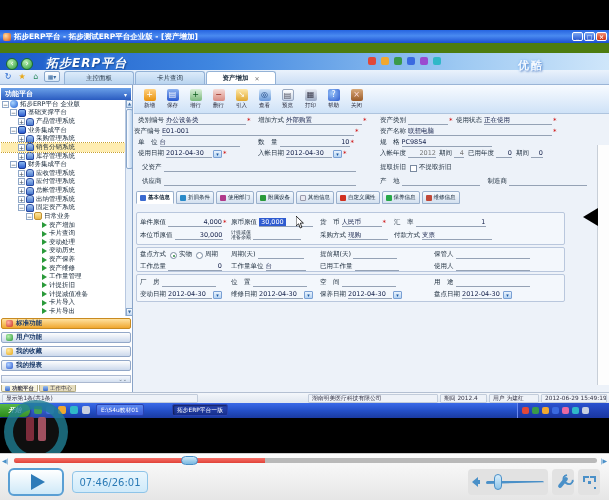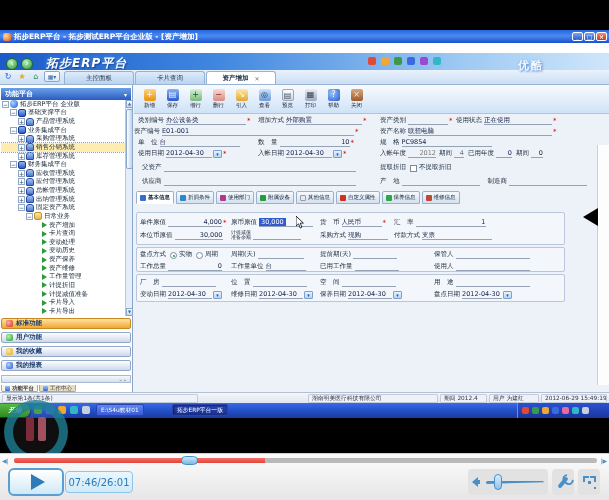--- a/index.html
+++ b/index.html
@@ -1,21 +1,21 @@
 <!DOCTYPE html>
 <html><head>
 <meta charset="utf-8">
 <style>
   *{margin:0;padding:0;box-sizing:border-box}
   html,body{width:609px;height:500px;background:#000;overflow:hidden;
     font-family:"DejaVu Sans","Liberation Sans",sans-serif;}
   #stage{position:relative;width:609px;height:500px;background:#000}
 
   
-  #video{position:absolute;left:0;top:30px;width:609px;height:388px;background:#ffffff;overflow:hidden}
+  #video{position:absolute;left:0;top:30px;width:609px;height:388px;background:#4d7c0f;overflow:hidden}
 
   
   #titlebar{position:absolute;left:0;top:0;width:609px;height:13px;
     background:linear-gradient(180deg,#2664e0 0%,#4a8af0 45%,#1b4fd0 100%);
     display:flex;align-items:center;color:#fff;font-size:7.5px;font-weight:bold;padding:0 3px;white-space:nowrap}
   #titlebar .appico{width:8px;height:8px;border-radius:2px;margin-right:3px;flex:none;
     background:radial-gradient(circle at 35% 35%,#ffd9a0,#e05a10)}
   .winbtns{position:absolute;right:2px;top:2px;display:flex;gap:1px}
   .wb{width:11px;height:9px;border:1px solid #fff;border-radius:2px;background:linear-gradient(#7aa6f2,#2a5ad0);
     color:#fff;font-size:6px;line-height:7px;text-align:center}
@@ -202,21 +202,21 @@
     background:linear-gradient(#fcfcfc,#e6e6e6);border-top:1px solid #cfcfcf;z-index:30}
   #ptrack{position:absolute;left:14px;top:4px;width:583px;height:5px;background:#b9b9b9;border-radius:3px}
   #pbuff{position:absolute;left:0;top:0;height:5px;background:linear-gradient(#f87068,#e04238);border-radius:3px 0 0 3px}
   #phandle{position:absolute;top:-2px;width:17px;height:9px;border-radius:5px;
     background:linear-gradient(#cce8f8,#7ab8e0);border:1px solid #4a90c8}
   .pskip{position:absolute;top:3px;font-size:6px;color:#4a90c8;line-height:7px}
   #pskipL{left:2px} #pskipR{right:2px}
   #playbtn{position:absolute;left:8px;top:14px;width:56px;height:28px;border:2px solid #5a9fd4;border-radius:6px;
     background:linear-gradient(#ffffff,#cfe9f8);display:flex;align-items:center;justify-content:center}
   #playbtn .tri{width:0;height:0;border-left:14px solid #2e7bb8;border-top:8px solid transparent;border-bottom:8px solid transparent;margin-left:4px}
-  #timebox{position:absolute;left:65px;top:17px;width:68px;height:22px;border:1px solid #8ec4e8;border-radius:4px;
+  #timebox{position:absolute;left:72px;top:17px;width:76px;height:22px;border:1px solid #8ec4e8;border-radius:4px;
     background:linear-gradient(#eaf6fd,#cfeafa);color:#2a7ab5;font-size:10px;display:flex;align-items:center;justify-content:center;white-space:nowrap}
   #volpanel{position:absolute;left:468px;top:15px;width:80px;height:26px;border-radius:4px;background:#e2e2e2;
     display:flex;align-items:center;padding:0 4px}
   .spk{position:relative;width:11px;height:12px;margin-right:3px;flex:none}
   .spk::before{content:"";position:absolute;right:3px;top:4px;width:3px;height:4px;background:#4a90c8}
   .spk::after{content:"";position:absolute;right:5px;top:1px;border-right:6px solid #4a90c8;
     border-top:5px solid transparent;border-bottom:5px solid transparent}
   #volslider{position:relative;flex:1;height:16px}
   #volline{position:absolute;left:0;top:7px;width:100%;height:0;border-top:3px solid #4a90c8;border-radius:2px;
     clip-path:polygon(0 0,100% 0,100% 40%,0 100%)}

